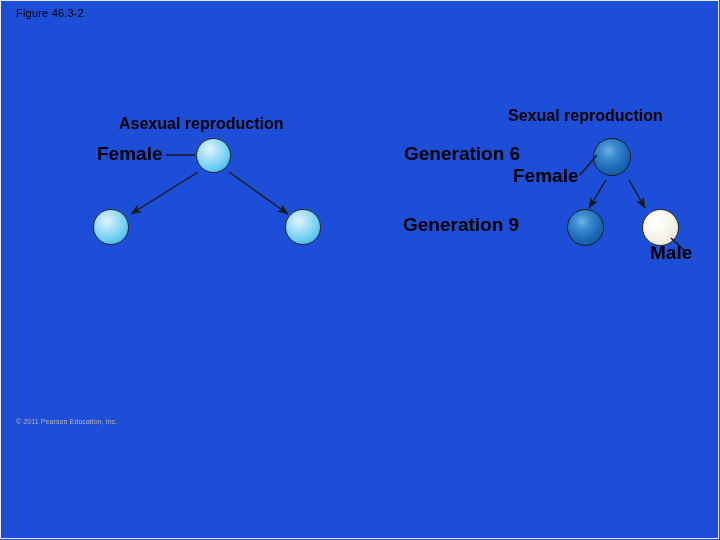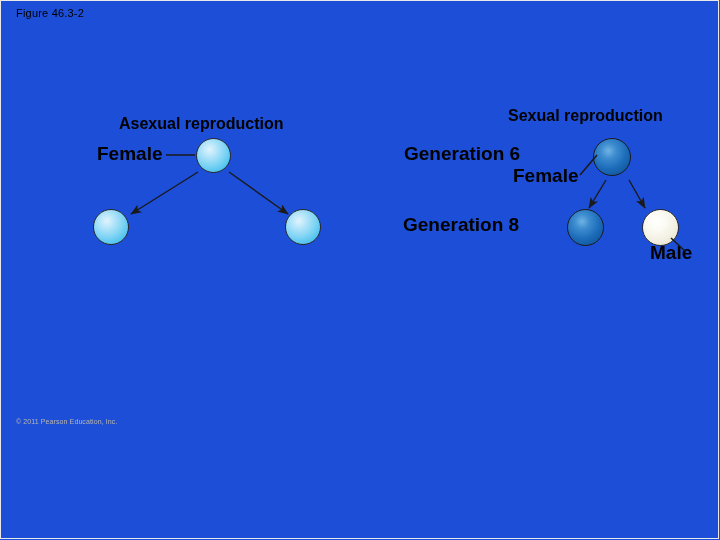--- a/index.html
+++ b/index.html
@@ -144,21 +144,21 @@
   <div id="sphere-asexual-left" class="sphere light"></div>
 
   <div id="sphere-asexual-right" class="sphere light"></div>
 
   <div id="label-sexual" class="label heading">Sexual reproduction</div>
 
   <div id="label-generation-1" class="label item">Generation 6</div>
 
   <div id="label-female-right" class="label item">Female</div>
 
-  <div id="label-generation-2" class="label item">Generation 8</div>
+  <div id="label-generation-2" class="label item">Generation 9</div>
 
   <div id="label-male" class="label item">Male</div>
 
   <div id="sphere-gen1-female" class="sphere dark"></div>
 
   <div id="sphere-gen2-female" class="sphere dark"></div>
 
   <div id="sphere-gen2-male" class="sphere cream"></div>
 
   <svg id="connectors" viewBox="0 0 720 540">

